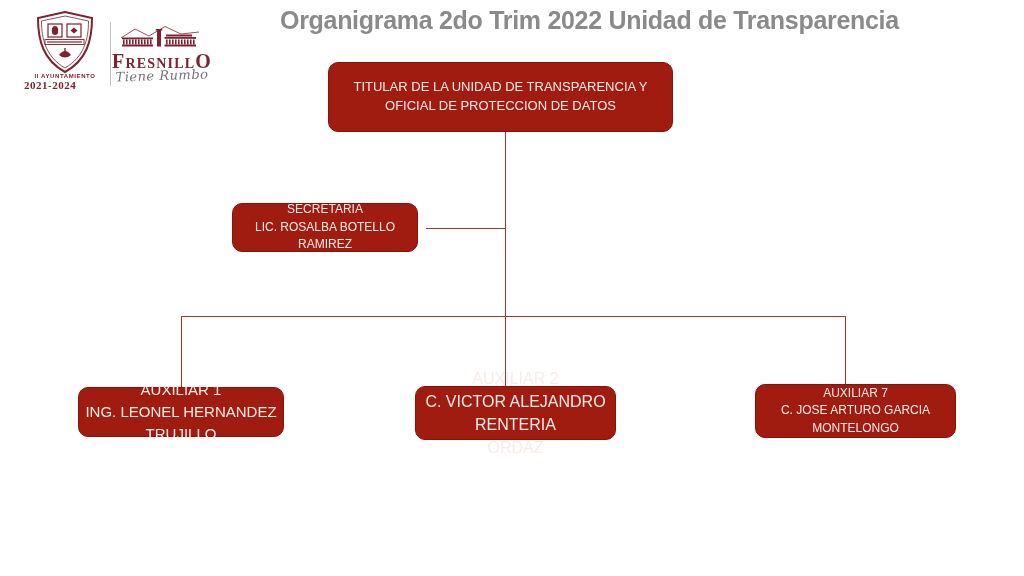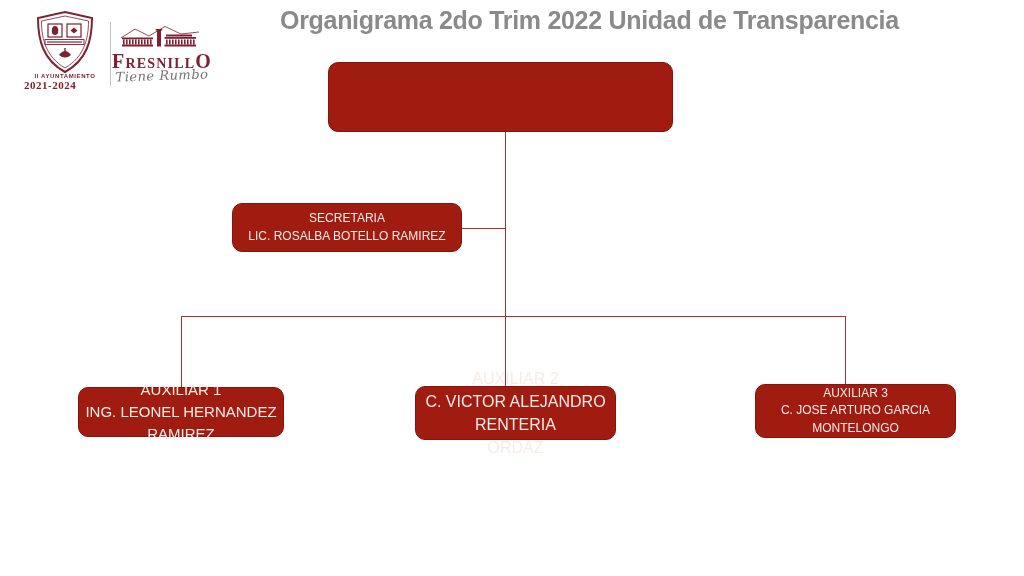--- a/index.html
+++ b/index.html
@@ -65,21 +65,21 @@
     display: flex;
     flex-direction: column;
     align-items: center;
     justify-content: center;
     text-align: center;
     line-height: 1.45;
     padding: 2px 6px;
   }
   .node span { display: block; }
   .node-titular   { left: 328px; top: 62px;  width: 345px; height: 70px; font-size: 13px; }
-  .node-secretaria{ left: 232px; top: 203px; width: 230px; height: 49px; font-size: 12px; }
+  .node-secretaria{ left: 232px; top: 203px; width: 186px; height: 49px; font-size: 12px; }
   .node-aux1      { left: 78px;  top: 387px; width: 206px; height: 50px; font-size: 15px; }
   .node-aux2      { left: 415px; top: 386px; width: 201px; height: 54px; font-size: 16px; }
   .node-aux3      { left: 755px; top: 384px; width: 201px; height: 54px; font-size: 12px; }
 
   
   .line { position: absolute; background: #a93327; }
   .line-v-main    { left: 505px; top: 132px; width: 1px; height: 184px; }
   .line-h-secr    { left: 426px; top: 228px; width: 79px; height: 1px; }
   .line-h-span    { left: 181px; top: 316px; width: 664px; height: 1px; }
   .line-drop-l    { left: 181px; top: 316px; width: 1px; height: 71px; }
@@ -157,37 +157,39 @@
   <div class="slide-title">Organigrama 2do Trim 2022 Unidad de Transparencia</div>
 
   <div class="line line-v-main"></div>
   <div class="line line-h-secr"></div>
   <div class="line line-h-span"></div>
   <div class="line line-drop-l"></div>
   <div class="line line-drop-m"></div>
   <div class="line line-drop-r"></div>
 
   <div class="node node-titular">
+    <span>TITULAR DE LA UNIDAD DE TRANSPARENCIA Y</span>
+    <span>OFICIAL DE PROTECCION DE DATOS</span>
   </div>
 
   <div class="node node-secretaria">
     <span>SECRETARIA</span>
     <span>LIC. ROSALBA BOTELLO RAMIREZ</span>
   </div>
 
   <div class="node node-aux1">
     <span>AUXILIAR 1</span>
-    <span>ING. LEONEL HERNANDEZ RAMIREZ</span>
+    <span>ING. LEONEL HERNANDEZ TRUJILLO</span>
   </div>
 
   <div class="node node-aux2">
     <span>AUXILIAR 2</span>
     <span>C. VICTOR ALEJANDRO RENTERIA</span>
     <span>ORDAZ</span>
   </div>
 
   <div class="node node-aux3">
-    <span>AUXILIAR 3</span>
+    <span>AUXILIAR 7</span>
     <span>C. JOSE ARTURO GARCIA</span>
     <span>MONTELONGO</span>
   </div>
 
 </div>
 
 </body></html>

